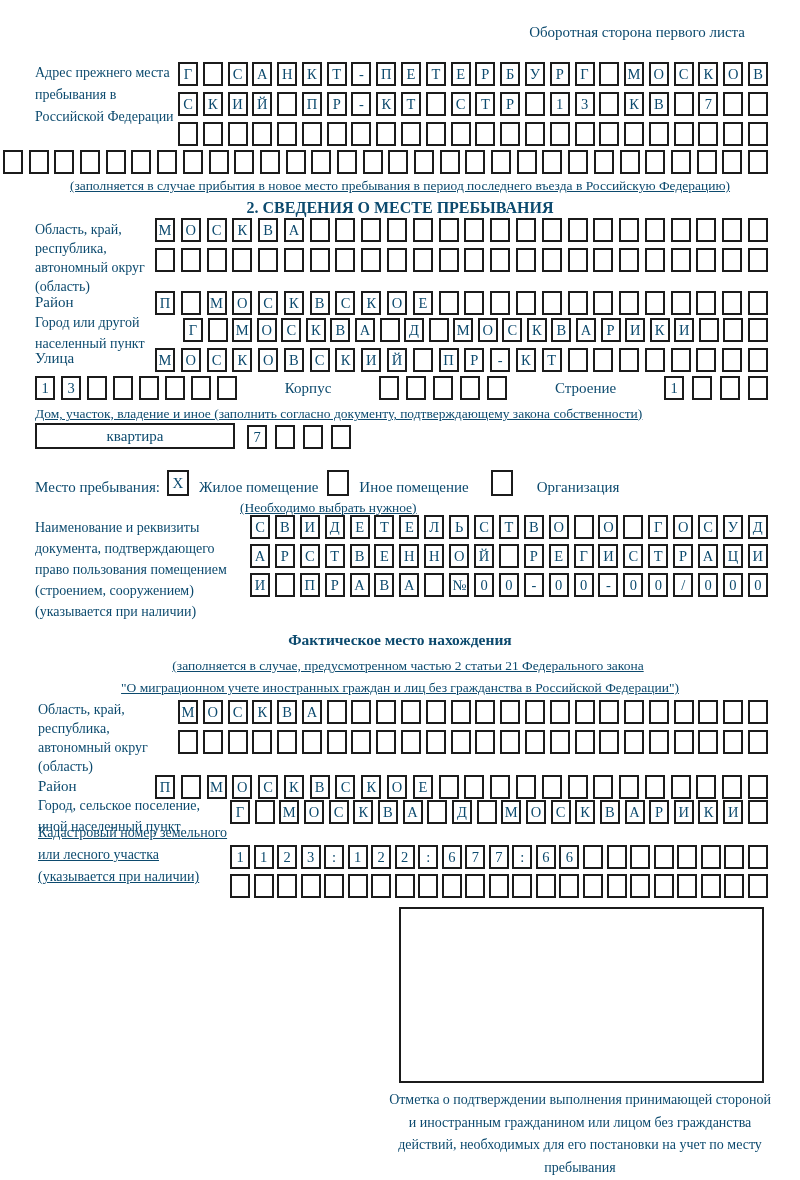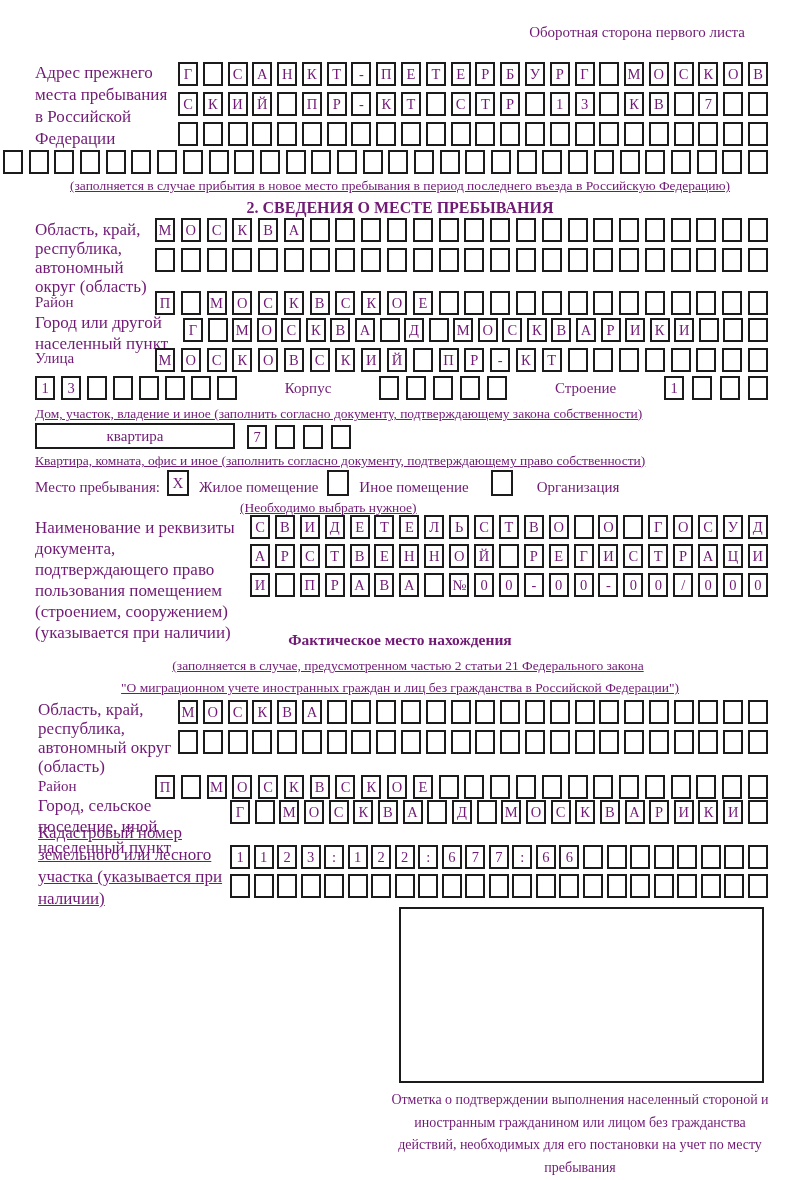--- a/index.html
+++ b/index.html
@@ -1,20 +1,20 @@
 <!DOCTYPE html>
 <html><head>
 <meta charset="utf-8">
 <style>
   html,body{margin:0;padding:0;background:#fff;}
-  .page{position:relative;width:800px;height:1180px;background:#ffffff;color:#701a75;
+  .page{position:relative;width:800px;height:1180px;background:#ffffff;color:#0c4a6e;
         font-family:"Liberation Serif","DejaVu Serif",serif;overflow:hidden;}
   .abs{position:absolute;}
   .lbl{font-size:15px;}
-  .glabel{font-size:17px;line-height:21px;}
+  .glabel{font-size:14px;line-height:21px;}
   .note{font-size:13.5px;line-height:16px;text-decoration:underline;}
   .title{font-weight:bold;font-size:16px;text-align:center;width:800px;}
   .rows{display:flex;flex-direction:column;gap:6px;}
   .rows.tight{gap:5px;}
   .boxrow{display:flex;justify-content:space-between;}
   .c{width:20px;height:24px;border:2px solid #1b1b1b;box-sizing:border-box;
      display:flex;align-items:center;justify-content:center;
      font-size:14.5px;line-height:20px;}
   .bigbox{height:26px;border:2px solid #1b1b1b;box-sizing:border-box;
      display:flex;align-items:center;justify-content:center;font-size:15px;}
@@ -319,21 +319,20 @@
 
   <div class="abs hrow" style="left:35px;top:423px;">
     <div class="bigbox" style="width:200px;">квартира</div>
     <div class="boxrow" style="width:104px;margin-left:12px;">
         <span class="c">7</span>
         <span class="c"></span>
         <span class="c"></span>
         <span class="c"></span>
       </div>
   </div>
-  <div class="abs note" style="left:35px;top:453px;width:740px;">Квартира, комната, офис и иное (заполнить согласно документу, подтверждающему право собственности)</div>
 
   <div class="abs hrow" style="left:35px;top:470px;">
     <span class="lbl">Место пребывания:</span>
     <span class="chk" style="margin-left:7px;">X</span>
     <span class="lbl" style="margin-left:10px;">Жилое помещение</span>
     <span class="chk" style="margin-left:9px;"></span>
     <span class="lbl" style="margin-left:10px;">Иное помещение</span>
     <span class="chk" style="margin-left:22px;"></span>
     <span class="lbl" style="margin-left:24px;">Организация</span>
   </div>
@@ -574,15 +573,15 @@
         <span class="c"></span>
         <span class="c"></span>
         <span class="c"></span>
         <span class="c"></span>
         <span class="c"></span>
         <span class="c"></span>
       </div>
   </div>
 
   <div class="abs" style="left:399px;top:907px;width:365px;height:176px;border:2px solid #1b1b1b;box-sizing:border-box;"></div>
-  <div class="abs center" style="left:384px;top:1089px;width:392px;font-size:14px;line-height:22.5px;">Отметка о подтверждении выполнения населенный стороной и иностранным гражданином или лицом без гражданства действий, необходимых для его постановки на учет по месту пребывания</div>
+  <div class="abs center" style="left:384px;top:1089px;width:392px;font-size:14px;line-height:22.5px;">Отметка о подтверждении выполнения принимающей стороной и иностранным гражданином или лицом без гражданства действий, необходимых для его постановки на учет по месту пребывания</div>
 
 </div>
 
 </body></html>

